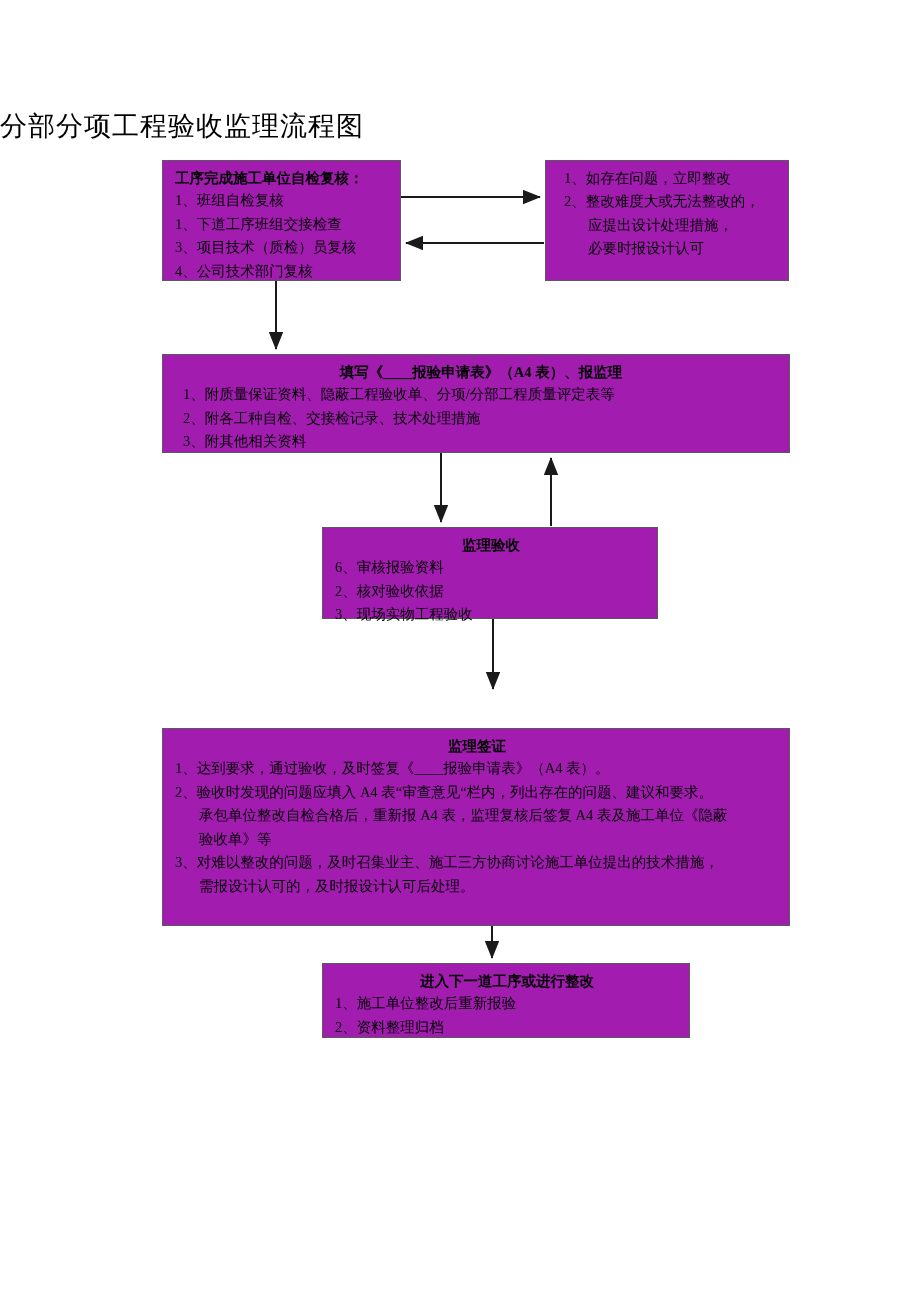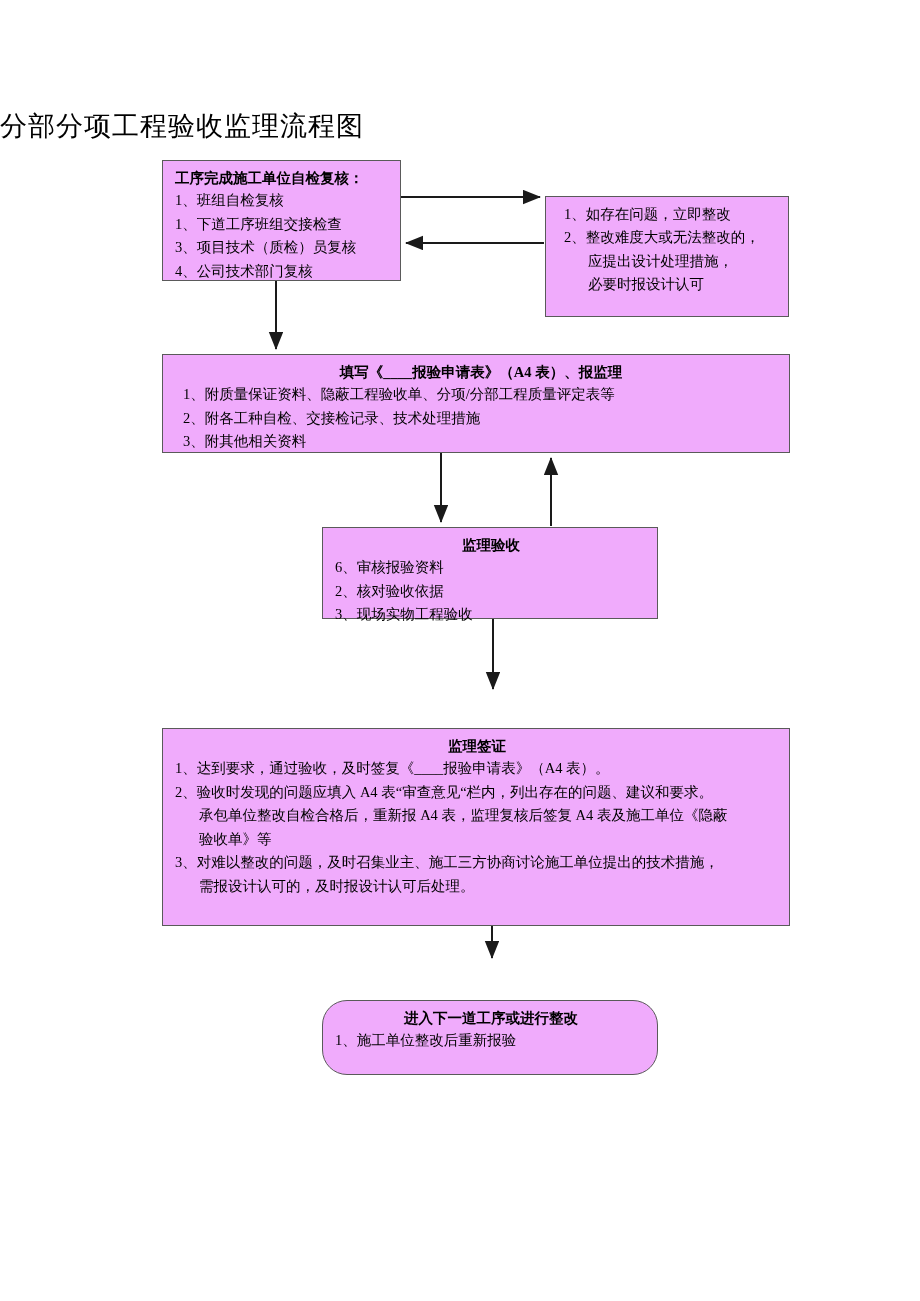--- a/index.html
+++ b/index.html
@@ -33,21 +33,21 @@
     font-size: 27px;
     font-weight: normal;
     letter-spacing: 1px;
     font-family: "Liberation Serif", "DejaVu Serif", serif;
   }
 
   .node {
     position: absolute;
     box-sizing: border-box;
     border: 1.5px solid #5a5a5a;
-    background: #f0abfc;
+    background: #a21caf;
     padding: 6px 10px 6px 12px;
   }
 
   .node-heading {
     font-weight: bold;
     font-size: 14.5px;
     line-height: 1.55;
     white-space: nowrap;
   }
   .node-heading.center {
@@ -62,25 +62,25 @@
     line-height: 1.62;
     white-space: nowrap;
   }
   .node-item .cont {
     display: block;
     padding-left: 24px;
   }
 
   
   #node-self-check   { left: 162px; top: 160px;  width: 239px; height: 121px; }
-  #node-rectify      { left: 545px; top: 160px;  width: 244px; height: 121px; padding-left: 18px; margin-top: 36px;}
+  #node-rectify      { left: 545px; top: 160px;  width: 244px; height: 121px; padding-left: 18px;}
   #node-application  { left: 162px; top: 354px;  width: 628px; height: 99px; padding-left: 20px;  }
   #node-supervision-acceptance { left: 322px; top: 527px; width: 336px; height: 92px; }
   #node-supervision-visa       { left: 162px; top: 694px; width: 628px; height: 198px; margin-top: 34px; }
-  #node-next-process           { left: 322px; top: 1000px; width: 336px; height: 75px; border-radius: 25px; }
+  #node-next-process           { left: 322px; top: 963px; width: 368px; height: 75px; }
 
   .arrow-svg {
     position: absolute;
     left: 0;
     top: 0;
     width: 920px;
     height: 1301px;
     pointer-events: none;
   }
 </style>
@@ -172,15 +172,16 @@
       </div>
     <div class="node-item">3、对难以整改的问题，及时召集业主、施工三方协商讨论施工单位提出的技术措施，</div>
     <div class="node-item">
         <span class="cont">需报设计认可的，及时报设计认可后处理。</span>
       </div>
   </div>
 
   <div class="node" id="node-next-process">
     <div class="node-heading center">进入下一道工序或进行整改</div>
     <div class="node-item">1、施工单位整改后重新报验</div>
+    <div class="node-item">2、资料整理归档</div>
   </div>
 
 </div>
 
 </body></html>

